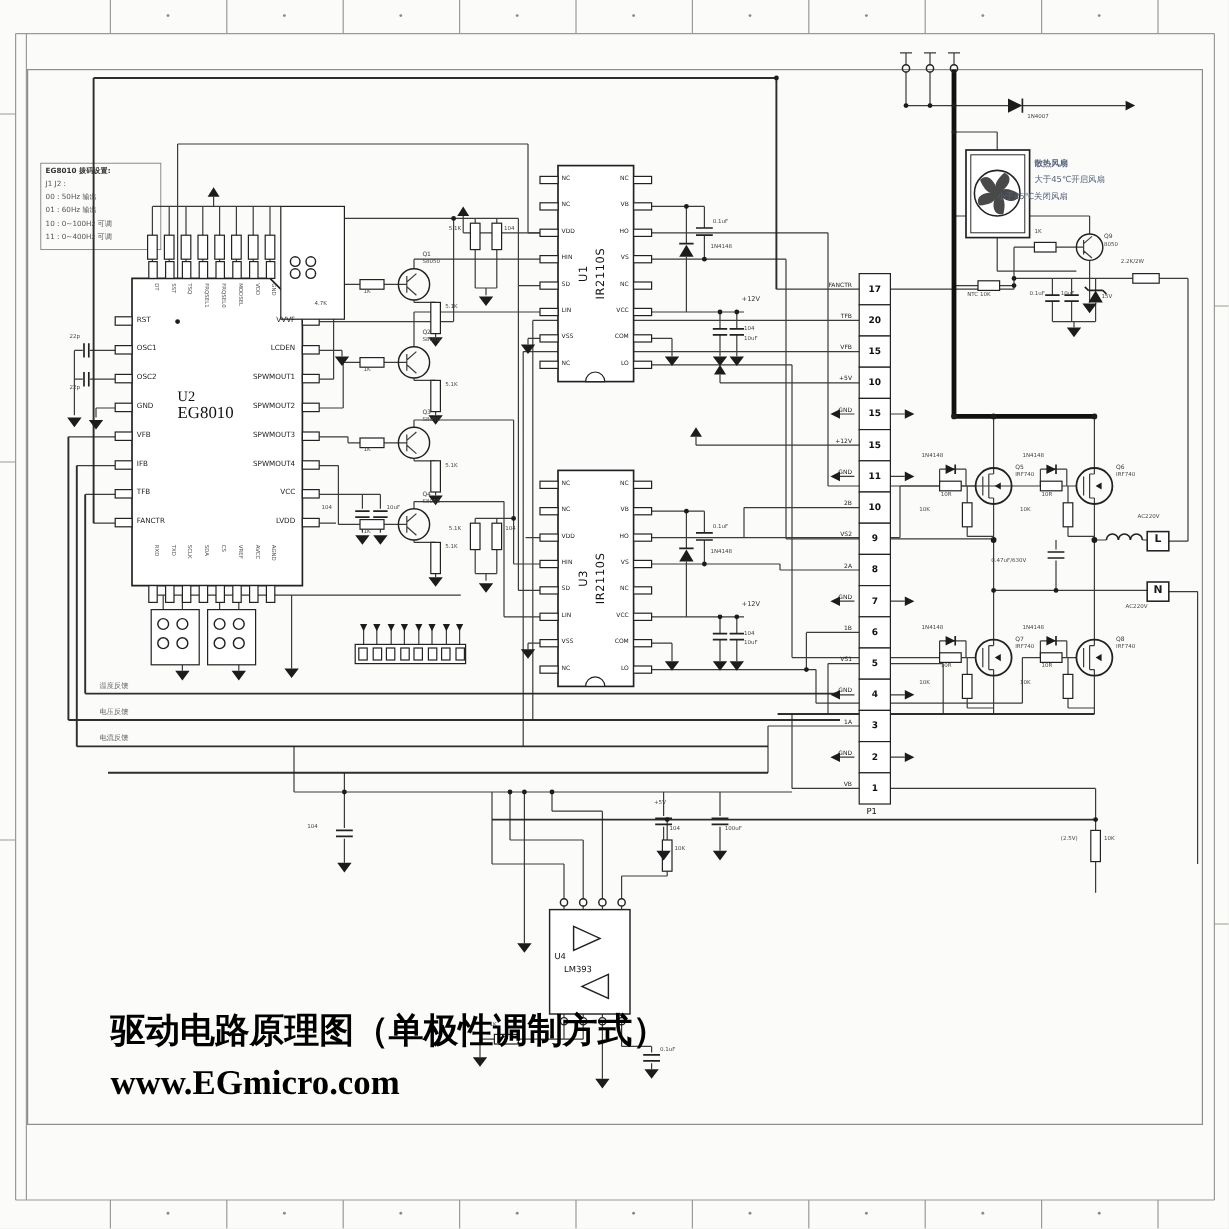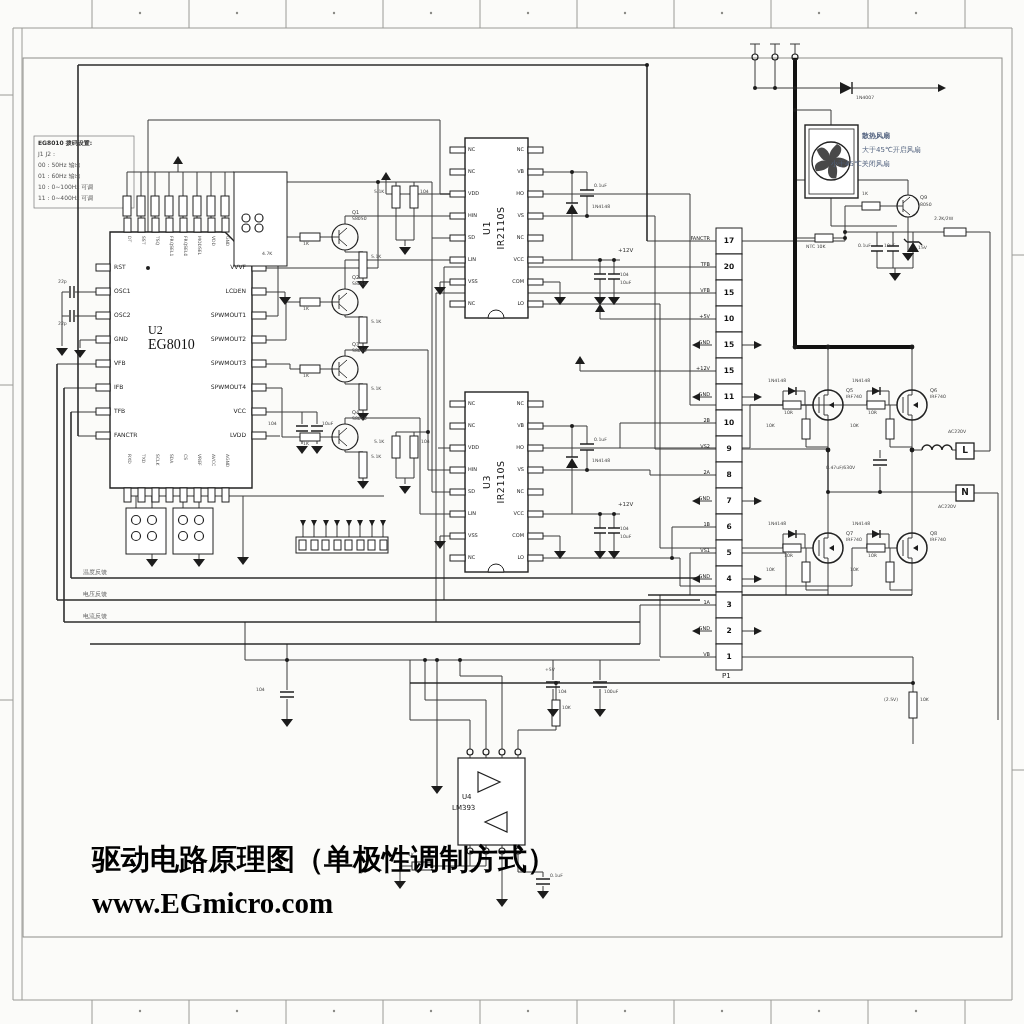--- a/index.html
+++ b/index.html
@@ -497,21 +497,21 @@
 <div class="t ps pr" style="left:650px;top:496px;width:60px;">GND</div>
 <div class="t ps pr" style="left:650px;top:522px;width:60px;">1B</div>
 <div class="t ps pr" style="left:650px;top:548px;width:60px;">VS1</div>
 <div class="t ps pr" style="left:650px;top:574px;width:60px;">GND</div>
 <div class="t ps pr" style="left:650px;top:600px;width:60px;">1A</div>
 <div class="t ps pr" style="left:650px;top:626px;width:60px;">GND</div>
 <div class="t ps pr" style="left:650px;top:652px;width:60px;">VB</div>
 <div class="t cref" style="left:722px;top:673px;">P1</div>
 
 <div class="t cref" style="left:462px;top:794px;">U4</div>
-<div class="t cref" style="left:452px;top:805px;">LM393</div>
+<div class="t cref" style="left:470px;top:805px;">LM393</div>
 
 <div class="t cn" style="left:862px;top:133px;font-weight:bold;">散热风扇</div>
 <div class="t cn" style="left:862px;top:147px;">大于45℃开启风扇</div>
 <div class="t cn" style="left:831px;top:161px;text-align:right;">小于45℃关闭风扇</div>
 <div class="t qr" style="left:920px;top:195px;">Q9</div>
 <div class="t lb4" style="left:920px;top:203px;">8050</div>
 <div class="t lb4" style="left:862px;top:192px;">1K</div>
 <div class="t lb4" style="left:806px;top:245px;">NTC 10K</div>
 <div class="t lb4" style="left:856px;top:96px;">1N4007</div>
 

